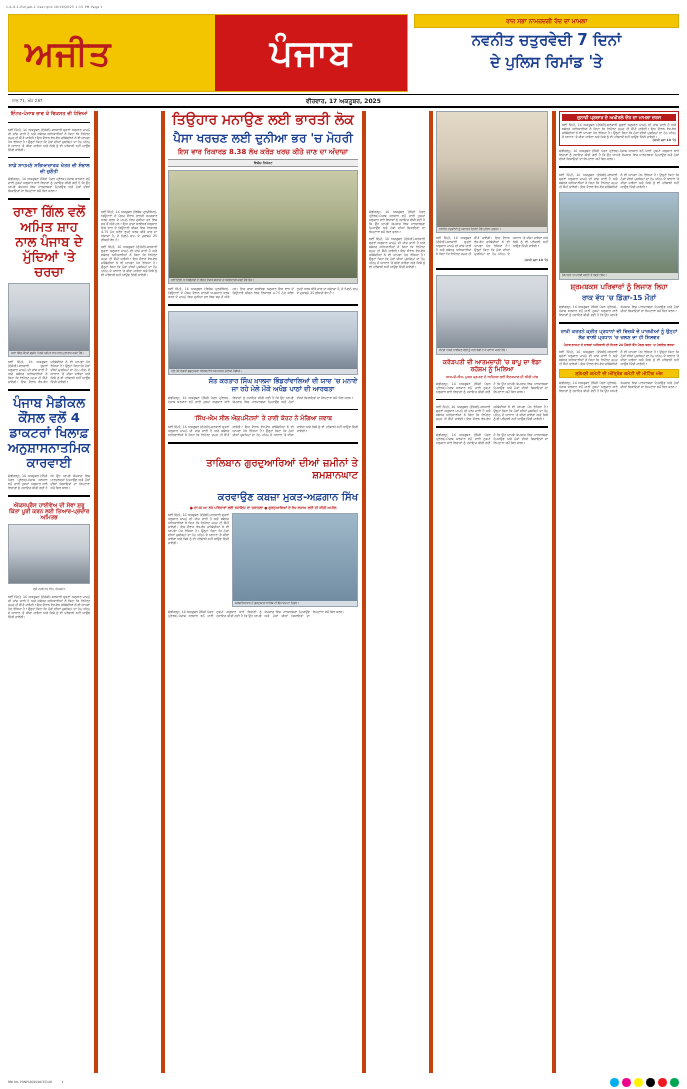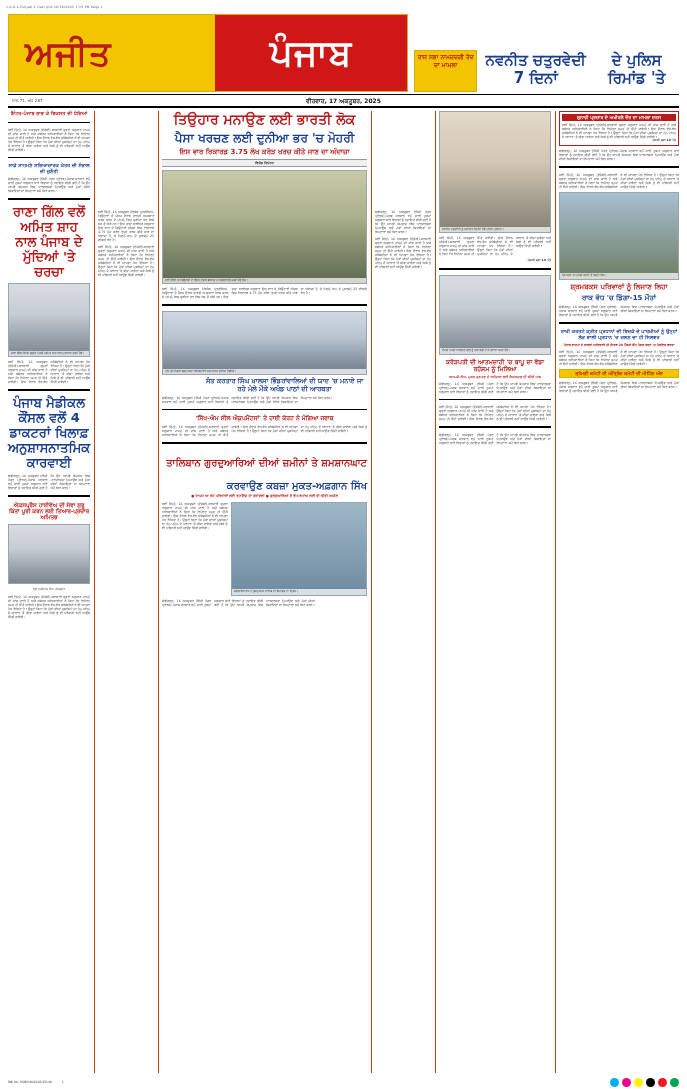--- a/index.html
+++ b/index.html
@@ -6,37 +6,37 @@
   body{width:687px;height:1089px;font-family:"DejaVu Sans",sans-serif;color:#111;overflow:hidden;}
   .page{position:relative;width:687px;height:1089px;background:#fff;box-sizing:border-box;padding:0;}
   .micro{font-size:3.2px;line-height:1.25;color:#3a3a3a;text-align:justify;}
   .topbar{height:10px;display:flex;align-items:center;padding:2px 6px;font-size:3px;color:#555;letter-spacing:.3px;}
   
   .masthead{display:flex;align-items:stretch;height:78px;padding:0 8px;gap:6px;}
   .mh-left{flex:0 0 398px;background:#f2c500;border:1px solid #d8b000;display:flex;align-items:center;position:relative;}
   .mh-left .ajit{font-size:34px;font-weight:bold;color:#b81b1b;padding-left:16px;letter-spacing:1px;}
   .mh-red{position:absolute;right:0;top:0;bottom:0;width:192px;background:#cf1717;display:flex;align-items:center;justify-content:center;}
   .mh-red span{color:#fff;font-size:36px;font-weight:bold;letter-spacing:1px;}
-  .mh-right{flex:1;display:flex;gap:2px;margin-top:36px;}
+  .mh-right{flex:1;display:flex;flex-direction:column;gap:2px;}
   .kicker{background:#f2c500;color:#b81b1b;font-size:6px;font-weight:bold;text-align:center;padding:2px 0;border:1px solid #d8b000;}
   .mh-head{color:#1a3f8f;font-size:15px;font-weight:bold;text-align:center;line-height:1.18;padding-top:2px;}
   
   .datestrip{display:flex;align-items:center;justify-content:center;border-top:1px solid #000;border-bottom:2px solid #000;margin:2px 8px 0 8px;height:11px;position:relative;}
   .datestrip .d{font-size:6px;font-weight:bold;}
   .datestrip .l{position:absolute;left:4px;font-size:4px;color:#444;}
   
   .grid{display:flex;padding:3px 8px 0 8px;gap:4px;height:965px;box-sizing:border-box;}
   .col{display:flex;flex-direction:column;gap:3px;}
   .c1{flex:0 0 82px;}
   .c2{flex:0 0 56px;}
   .c3{flex:1;}
   .c4{flex:0 0 56px;}
   .c5{flex:0 0 112px;}
   .c6{flex:0 0 120px;}
-  .vline{border-left:1px solid #c2410c;}
+  .vline{border-left:4px solid #c2410c;}
   .hl{font-weight:bold;color:#b81b1b;text-align:right;line-height:1.15;margin-top:8px;}
   .hl.blue{color:#1a3f8f;}
   .rule{border-top:1px solid #000;margin:2px 0;}
   .rule2{border-top:2px solid #000;margin:2px 0;}
   .photo{background:#cfd6dc;position:relative;overflow:hidden;border:1px solid #9aa4ad;}
   .photo .cap{position:absolute;left:0;right:0;bottom:0;font-size:2.8px;color:#222;background:rgba(255,255,255,.72);padding:1px 2px;line-height:1.2;}
   .ph-room{background:linear-gradient(#e3d9c7,#b9ad97);}
   .ph-red{background:linear-gradient(#c9caa8,#7d8a5f);}
   .ph-grn{background:linear-gradient(#9fb8c9,#6f8aa0);}
   .ph-st{background:linear-gradient(#cfd8e2,#97a6b5);}
@@ -120,21 +120,21 @@
 
     <div class="col c2 vline" style="padding-left:3px;">
       <div style="height:96px;"></div>
       <div class="micro">ਨਵੀਂ ਦਿੱਲੀ, 16 ਅਕਤੂਬਰ (ਵਿਸ਼ੇਸ਼ ਪ੍ਰਤੀਨਿਧ)-ਤਿਉਹਾਰਾਂ ਦੇ ਮੌਸਮ ਦੌਰਾਨ ਭਾਰਤੀ ਖਪਤਕਾਰ ਖਰਚ ਕਰਨ ਦੇ ਮਾਮਲੇ ਵਿਚ ਦੁਨੀਆ ਭਰ ਵਿਚ ਸਭ ਤੋਂ ਅੱਗੇ ਹਨ। ਇਕ ਤਾਜ਼ਾ ਸਰਵੇਖਣ ਅਨੁਸਾਰ ਇਸ ਵਾਰ ਦੇ ਤਿਉਹਾਰੀ ਸੀਜ਼ਨ ਵਿਚ ਰਿਕਾਰਡ 4.75 ਲੱਖ ਕਰੋੜ ਰੁਪਏ ਖਰਚ ਕੀਤੇ ਜਾਣ ਦਾ ਅੰਦਾਜ਼ਾ ਹੈ, ਜੋ ਪਿਛਲੇ ਸਾਲ ਦੇ ਮੁਕਾਬਲੇ 25 ਫ਼ੀਸਦੀ ਵੱਧ ਹੈ।</div>
       <div class="micro">ਨਵੀਂ ਦਿੱਲੀ, 16 ਅਕਤੂਬਰ (ਏਜੰਸੀ)-ਸਰਕਾਰੀ ਸੂਤਰਾਂ ਅਨੁਸਾਰ ਮਾਮਲੇ ਦੀ ਜਾਂਚ ਜਾਰੀ ਹੈ ਅਤੇ ਸਬੰਧਤ ਅਧਿਕਾਰੀਆਂ ਨੇ ਕਿਹਾ ਕਿ ਰਿਪੋਰਟ ਜਲਦ ਹੀ ਸੌਂਪੀ ਜਾਵੇਗੀ। ਇਸ ਦੌਰਾਨ ਵੱਖ-ਵੱਖ ਜਥੇਬੰਦੀਆਂ ਨੇ ਵੀ ਆਪਣਾ ਪੱਖ ਰੱਖਿਆ ਹੈ। ਉਨ੍ਹਾਂ ਕਿਹਾ ਕਿ ਲੋਕਾਂ ਦੀਆਂ ਮੁਸ਼ਕਿਲਾਂ ਦਾ ਹੱਲ ਪਹਿਲ ਦੇ ਆਧਾਰ 'ਤੇ ਕੀਤਾ ਜਾਵੇਗਾ ਅਤੇ ਕਿਸੇ ਨੂੰ ਵੀ ਪਰੇਸ਼ਾਨੀ ਨਹੀਂ ਆਉਣ ਦਿੱਤੀ ਜਾਵੇਗੀ।</div>
     </div>
 
     <div class="col c3 vline" style="padding-left:3px;">
       <div class="bigtitle">ਤਿਉਹਾਰ ਮਨਾਉਣ ਲਈ ਭਾਰਤੀ ਲੋਕ</div>
       <div class="subtitle">ਪੈਸਾ ਖਰਚਣ ਲਈ ਦੁਨੀਆ ਭਰ 'ਚ ਮੋਹਰੀ</div>
-      <div class="redline">ਇਸ ਵਾਰ ਰਿਕਾਰਡ 3.75 ਲੱਖ ਕਰੋੜ ਖਰਚ ਕੀਤੇ ਜਾਣ ਦਾ ਅੰਦਾਜ਼ਾ</div>
+      <div class="redline">ਇਸ ਵਾਰ ਰਿਕਾਰਡ 8.38 ਲੱਖ ਕਰੋੜ ਖਰਚ ਕੀਤੇ ਜਾਣ ਦਾ ਅੰਦਾਜ਼ਾ</div>
       <div class="byline">ਵਿਸ਼ੇਸ਼ ਰਿਪੋਰਟ</div>
       <div class="photo ph-red" style="height:112px;">
         <div class="people"></div>
         <div class="cap">ਨਵੀਂ ਦਿੱਲੀ 'ਚ ਤਿਉਹਾਰਾਂ ਦੇ ਸੀਜ਼ਨ ਦੌਰਾਨ ਬਾਜ਼ਾਰ 'ਚ ਖਰੀਦਦਾਰੀ ਕਰਦੇ ਹੋਏ ਲੋਕ।</div>
       </div>
       <div class="micro cols3">ਨਵੀਂ ਦਿੱਲੀ, 16 ਅਕਤੂਬਰ (ਵਿਸ਼ੇਸ਼ ਪ੍ਰਤੀਨਿਧ)-ਤਿਉਹਾਰਾਂ ਦੇ ਮੌਸਮ ਦੌਰਾਨ ਭਾਰਤੀ ਖਪਤਕਾਰ ਖਰਚ ਕਰਨ ਦੇ ਮਾਮਲੇ ਵਿਚ ਦੁਨੀਆ ਭਰ ਵਿਚ ਸਭ ਤੋਂ ਅੱਗੇ ਹਨ। ਇਕ ਤਾਜ਼ਾ ਸਰਵੇਖਣ ਅਨੁਸਾਰ ਇਸ ਵਾਰ ਦੇ ਤਿਉਹਾਰੀ ਸੀਜ਼ਨ ਵਿਚ ਰਿਕਾਰਡ 4.75 ਲੱਖ ਕਰੋੜ ਰੁਪਏ ਖਰਚ ਕੀਤੇ ਜਾਣ ਦਾ ਅੰਦਾਜ਼ਾ ਹੈ, ਜੋ ਪਿਛਲੇ ਸਾਲ ਦੇ ਮੁਕਾਬਲੇ 25 ਫ਼ੀਸਦੀ ਵੱਧ ਹੈ।</div>
       <div class="rule2"></div>
       <div class="photo ph-st" style="height:62px;">
         <div class="people"></div>
         <div class="cap">ਮੇਲੇ ਮੌਕੇ ਸੰਗਤਾਂ ਗੁਰਦੁਆਰਾ ਸਾਹਿਬ ਵਿਖੇ ਨਤਮਸਤਕ ਹੁੰਦੀਆਂ ਹੋਈਆਂ।</div>

